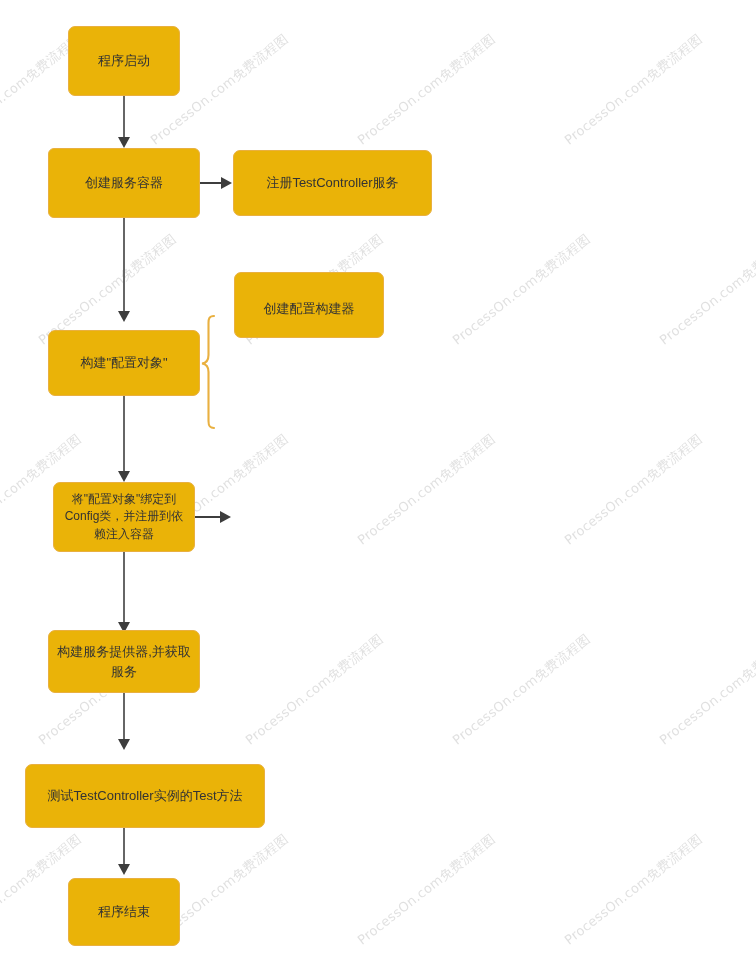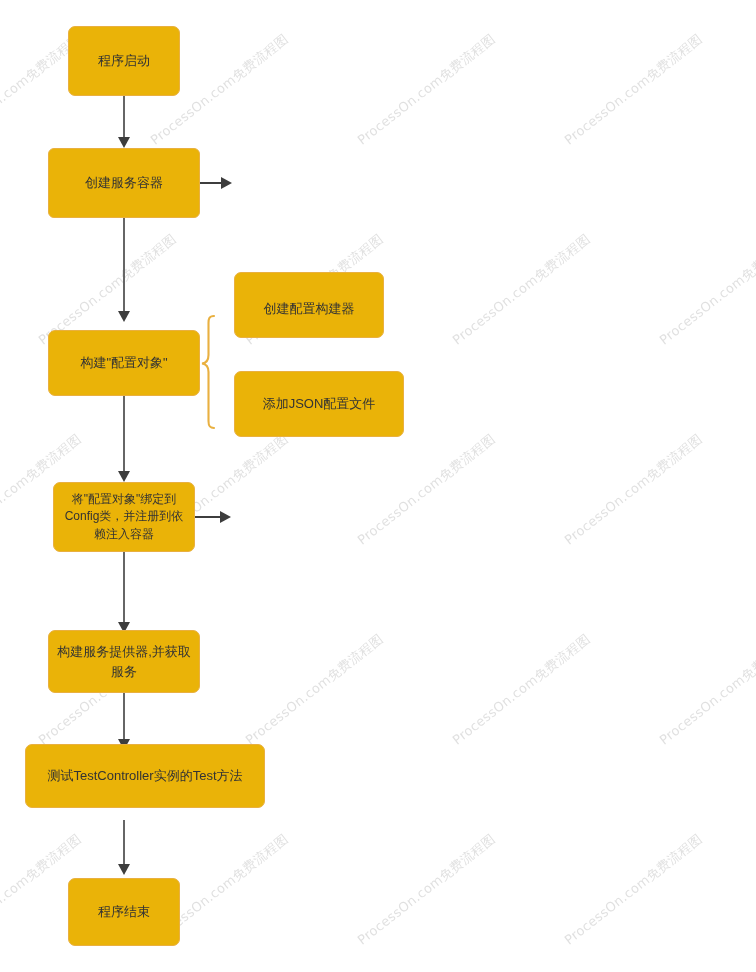--- a/index.html
+++ b/index.html
@@ -149,43 +149,43 @@
   </div>
 
   <div class="node" style="left:68px;  top:26px;  width:112px; height:70px;">
     <span class="txt">程序启动</span>
   </div>
 
   <div class="node" style="left:48px;  top:148px; width:152px; height:70px;border-radius:6px;">
     <span class="txt">创建服务容器</span>
   </div>
 
+  <div class="node" style="left:233px; top:150px; width:199px; height:66px;">
+    <span class="txt">注册TestController服务</span>
+  </div>
 
   <div class="node" style="left:48px;  top:330px; width:152px; height:66px;">
     <span class="txt">构建"配置对象"</span>
   </div>
 
   <div class="node" style="left:234px; top:272px; width:150px; height:66px;align-items:flex-end;">
     <span class="txt">创建配置构建器</span>
   </div>
 
-  <div class="node" style="left:234px; top:371px; width:170px; height:66px;">
-    <span class="txt">添加JSON配置文件</span>
-  </div>
 
   <div class="node" style="left:53px;  top:482px; width:142px; height:70px; font-size:12px; line-height:1.45;">
     <span class="txt">将"配置对象"绑定到Config类，并注册到依赖注入容器</span>
   </div>
 
 
   <div class="node" style="left:48px;  top:630px; width:152px; height:63px;">
     <span class="txt">构建服务提供器,并获取服务</span>
   </div>
 
-  <div class="node" style="left:25px;  top:744px; width:240px; height:64px;">
+  <div class="node" style="left:25px;  top:764px; width:240px; height:64px;">
     <span class="txt">测试TestController实例的Test方法</span>
   </div>
 
   <div class="node" style="left:68px;  top:878px; width:112px; height:68px;">
     <span class="txt">程序结束</span>
   </div>
 
 </div>
 
 </body></html>

